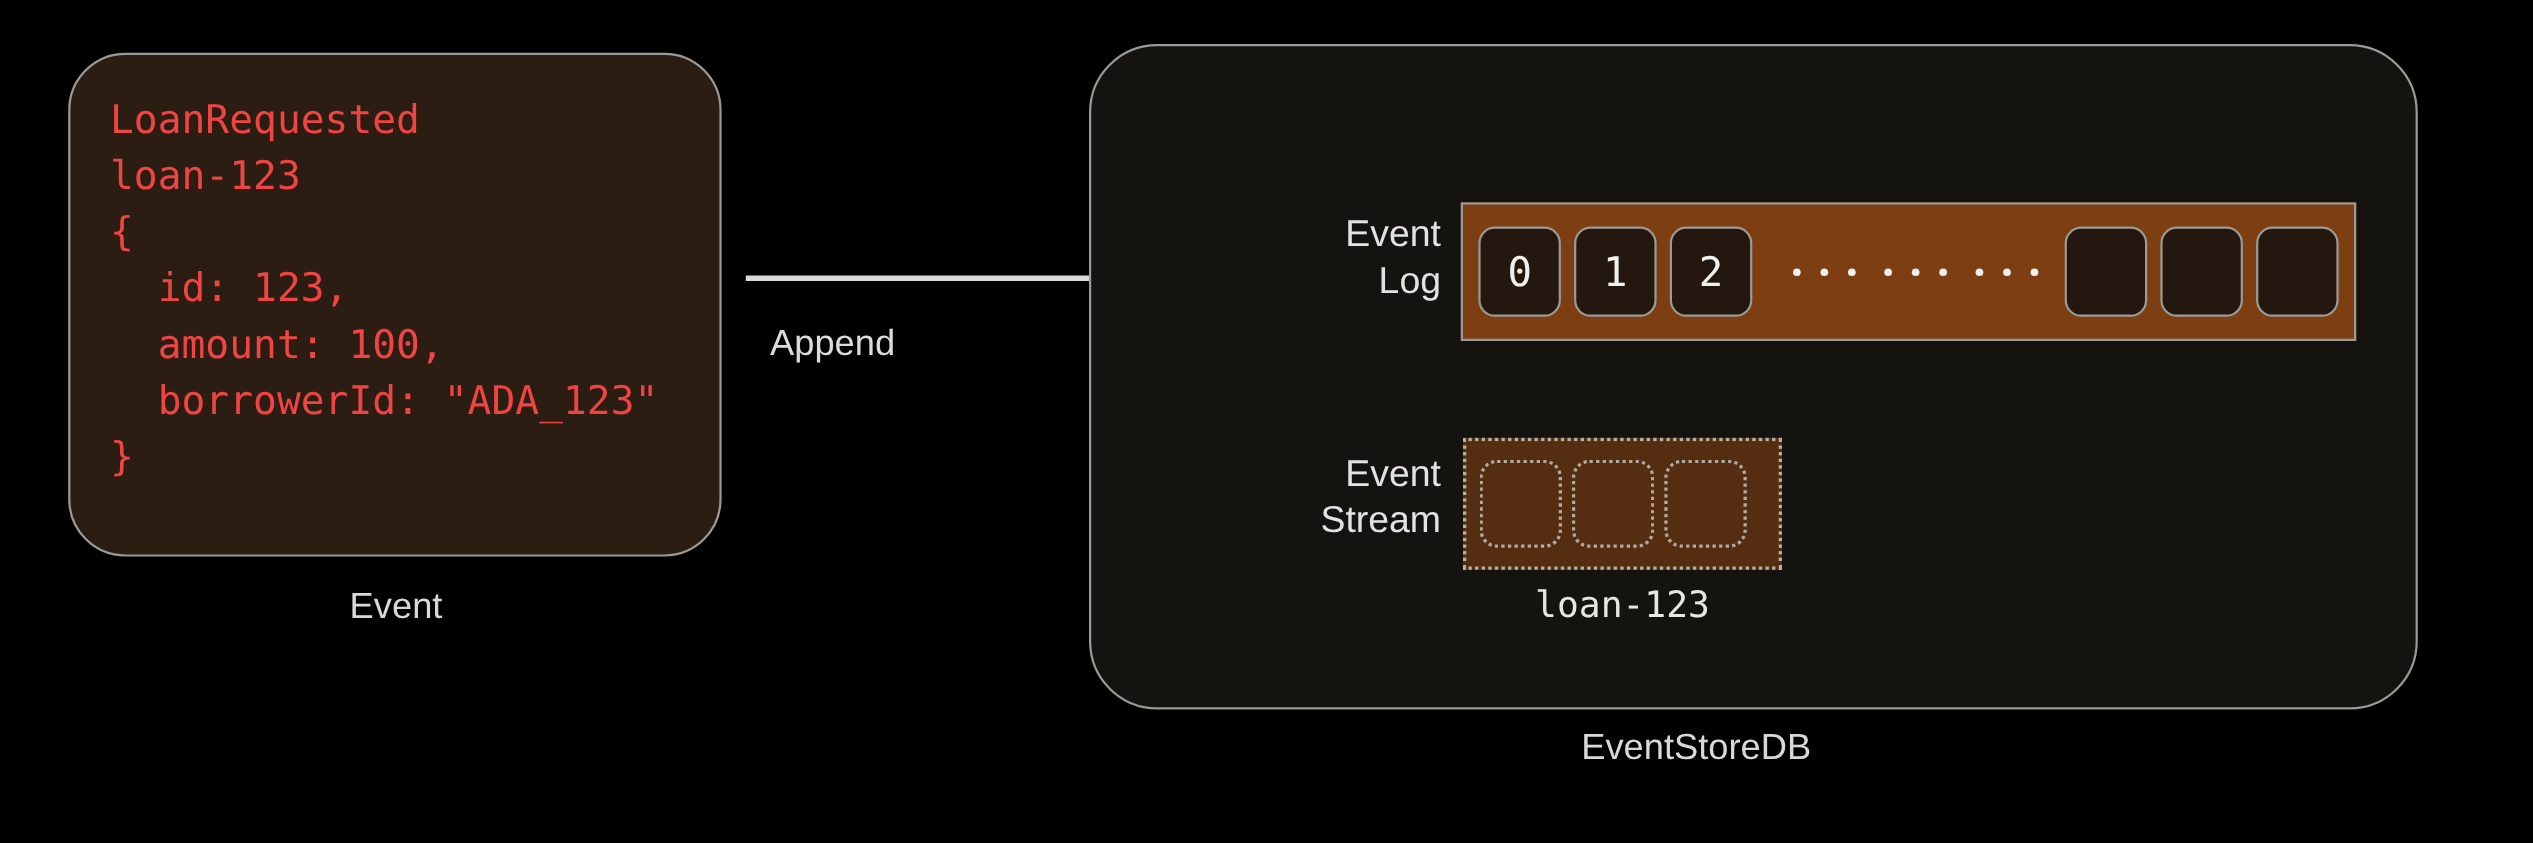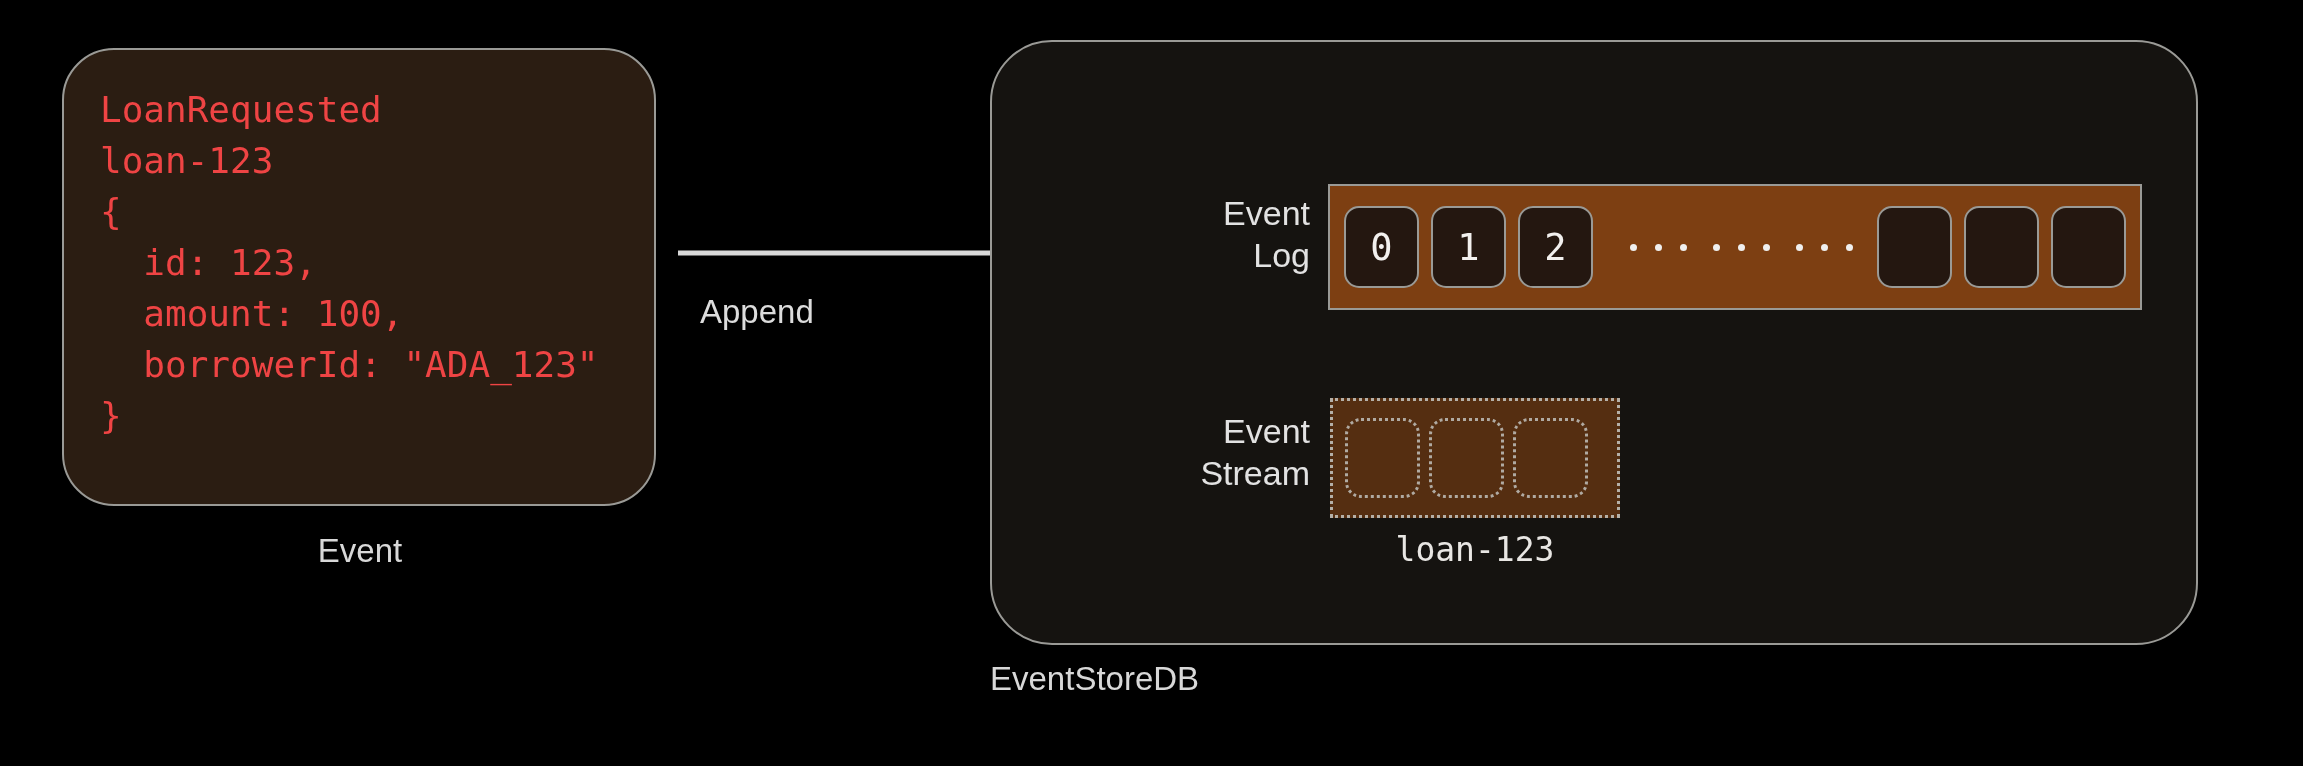--- a/index.html
+++ b/index.html
@@ -63,24 +63,24 @@
     left: 990px;
     top: 40px;
     width: 1208px;
     height: 605px;
     background: #151310;
     border: 2px solid #9a9a96;
     border-radius: 62px;
     box-sizing: border-box;
   }
   .caption-store {
-    left: 990px;
+    left: 938px;
     top: 660px;
     width: 1208px;
-    text-align: left;
+    text-align: center;
   }
 
   
   .row-label {
     position: absolute;
     color: #e2e2e2;
     font-family: "Liberation Sans", sans-serif;
     font-size: 34px;
     line-height: 42px;
     text-align: right;

